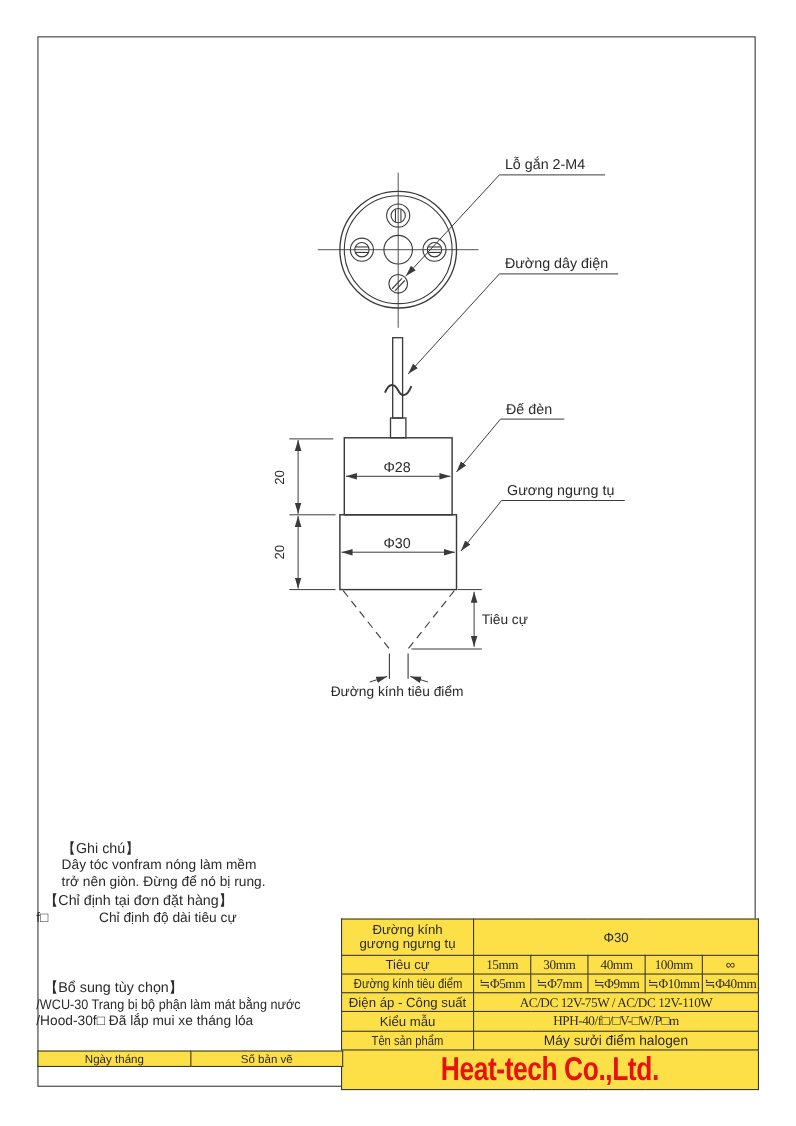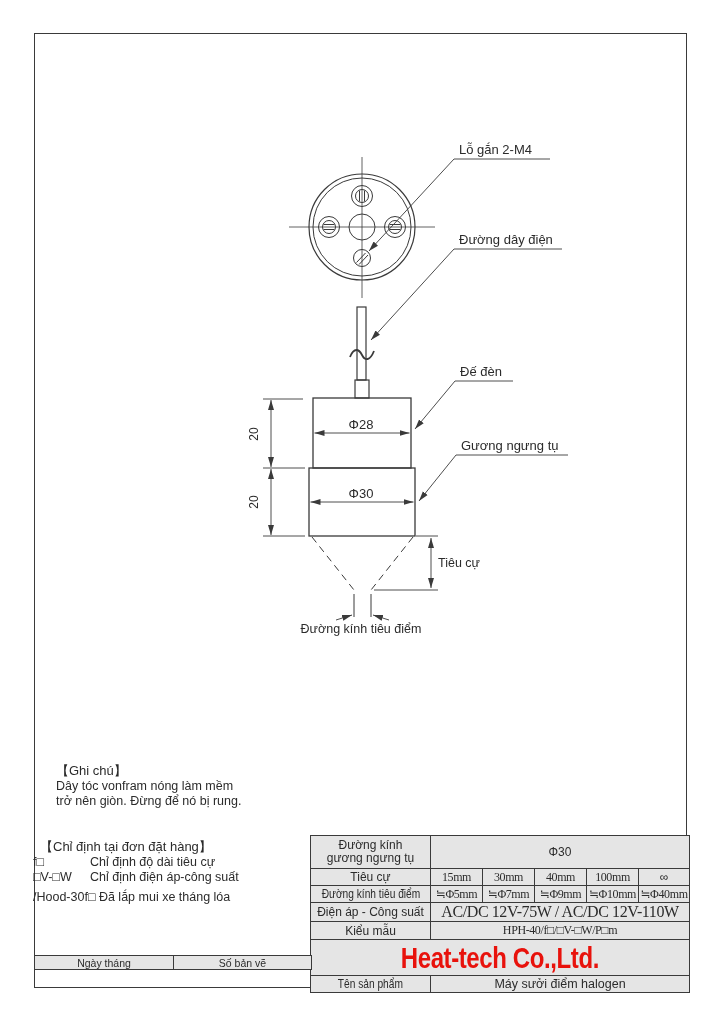--- a/index.html
+++ b/index.html
@@ -12,21 +12,21 @@
   svg.drawing{position:absolute;left:0;top:0;}
   svg.drawing text{font-family:"Liberation Sans","DejaVu Sans",sans-serif;fill:#2b2b2b;}
 
   .notes-block{position:absolute;font-size:12.5px;line-height:15.5px;white-space:nowrap;}
   .notes-title{font-size:13px;}
   .indent{padding-left:7px;}
   .order-row{display:flex;}
   .order-code{width:57px;flex:0 0 57px;}
   .squeeze{display:inline-block;transform:scaleX(0.92);transform-origin:0 50%;}
 
-  table.grid{border-collapse:collapse;table-layout:fixed;position:absolute;background:#e5e5e5;}
+  table.grid{border-collapse:collapse;table-layout:fixed;position:absolute;background:#fde047;}
   table.grid td{border:1px solid #3a3a3a;text-align:center;vertical-align:middle;padding:0;overflow:hidden;font-size:12px;}
 
   .spec{left:310px;top:835px;width:379px;}
   .spec .lblcell{font-size:12px;line-height:13px;}
   .cond{display:inline-block;transform:scaleX(0.85);transform-origin:50% 50%;white-space:nowrap;}
   .mono{font-family:Liberation Serif, serif;font-size:11.5px;letter-spacing:-0.4px;white-space:nowrap;margin-top:36px;}
   .phi30{font-size:14px;}
   .inf{font-size:13px;}
 
   .titleblock{left:34px;top:955px;width:277px;}
@@ -161,33 +161,31 @@
 
   <text x="361" y="633" font-size="12.5" text-anchor="middle">Đường kính tiêu điểm</text>
 </svg>
 
 <div class="notes-block" style="left:40px;top:763px;margin-left:16px;">
   <div class="notes-title">【Ghi chú】</div>
   <div>Dây tóc vonfram nóng làm mềm</div>
   <div>trở nên giòn. Đừng để nó bị rung.</div>
 </div>
 
-<div class="notes-block" style="left:33px;top:839px;">
+<div class="notes-block" style="left:33px;top:811px;">
   <div class="notes-title indent">【Chỉ định tại đơn đặt hàng】</div>
   <div class="order-row">
     <span class="order-code">f□</span>
     <span>Chỉ định độ dài tiêu cự</span>
   </div>
-  <div class="order-row">
-    <span class="order-code">□V-□W</span>
-    <span>Chỉ định điện áp-công suất</span>
-  </div>
 </div>
 
 <div class="notes-block" style="left:33px;top:890px;">
+  <div class="notes-title indent">【Bổ sung tùy chọn】</div>
+  <div><span class="squeeze">/WCU-30 Trang bị bộ phận làm mát bằng nước</span></div>
   <div>/Hood-30f□ Đã lắp mui xe tháng lóa</div>
 </div>
 
 <table class="grid spec">
   <colgroup>
     <col style="width:120px">
       <col style="width:52px">
       <col style="width:52px">
     <col style="width:52px">
       <col style="width:52px">
@@ -214,36 +212,36 @@
       <span class="cond">Đường kính tiêu điểm</span>
     </td>
     <td class="mono">≒Φ5mm</td>
     <td class="mono">≒Φ7mm</td>
     <td class="mono">≒Φ9mm</td>
     <td class="mono">≒Φ10mm</td>
     <td class="mono">≒Φ40mm</td>
   </tr>
   <tr style="height:17px;padding-left:20px;">
     <td>Điện áp - Công suất</td>
-    <td colspan="5" class="mono" style="font-size:16px;">AC/DC 12V-75W / AC/DC 12V-110W</td>
+    <td colspan="5" class="mono" style="font-size:12px;">AC/DC 12V-75W / AC/DC 12V-110W</td>
   </tr>
   <tr style="height:18px;">
     <td>Kiểu mẫu</td>
     <td colspan="5" class="mono" style="font-size:12px;">HPH-40/f□/□V-□W/P□m</td>
   </tr>
+  <tr style="height:17px;">
+    <td>
+      <span class="cond">Tên sản phẩm</span>
+    </td>
+    <td colspan="5" style="font-size:12.5px;">Máy sưởi điểm halogen</td>
+  </tr>
   <tr style="height:36px;">
     <td colspan="6">
       <span class="logo">Heat-tech Co.,Ltd.</span>
     </td>
-  </tr>
-  <tr style="height:17px;">
-    <td>
-      <span class="cond">Tên sản phẩm</span>
-    </td>
-    <td colspan="5" style="font-size:12.5px;">Máy sưởi điểm halogen</td>
   </tr>
 </tbody>
   </table>
 
 <table class="grid titleblock">
   <colgroup>
       <col style="width:139px">
       <col style="width:138px">
     </colgroup>
   <tbody>

